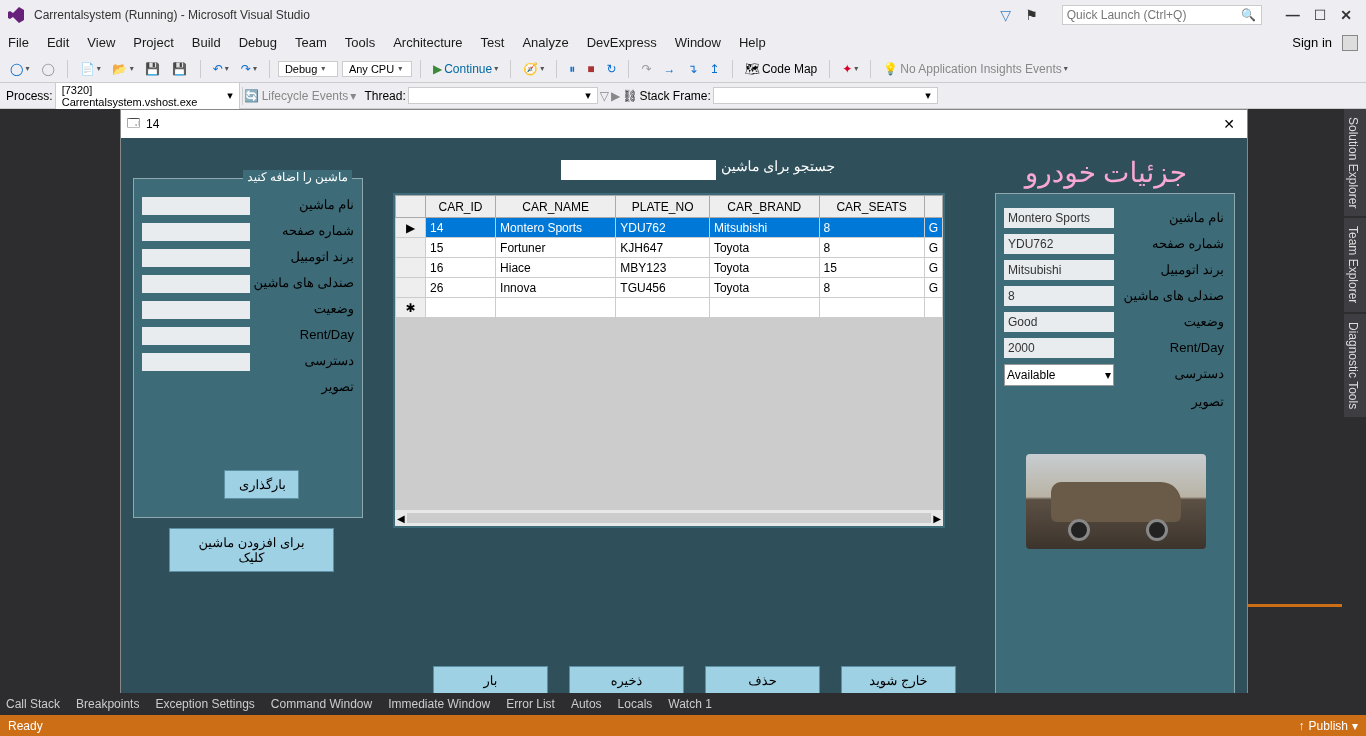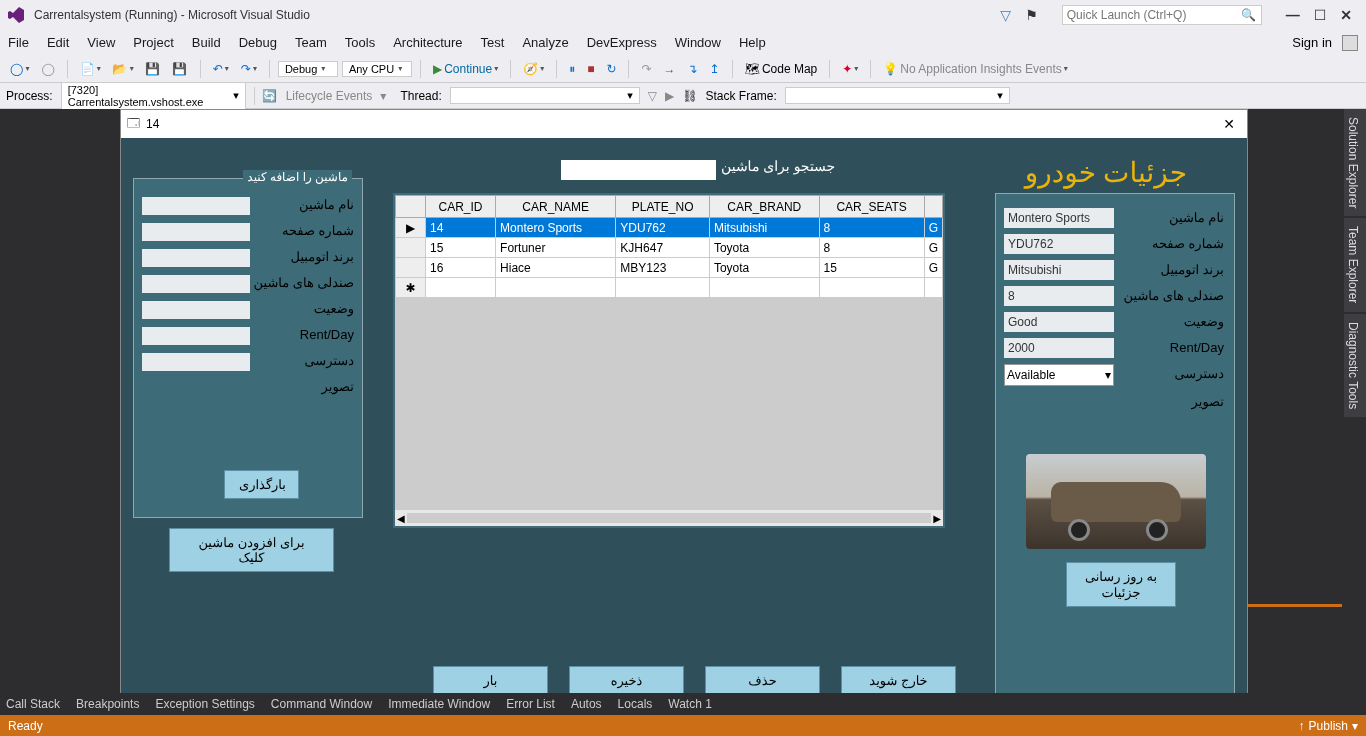--- a/index.html
+++ b/index.html
@@ -19,21 +19,21 @@
 .menubar .user-box { width: 16px; height: 16px; border: 1px solid #888; background: #ddd; }
 
 
 .toolbar { height: 28px; background: #eeeef2; display: flex; align-items: center; padding: 0 6px; font-size: 12px; gap: 4px; border-bottom: 1px solid #ccc; }
 .toolbar .sep { width: 1px; height: 18px; background: #ccc; margin: 0 4px; }
 .toolbar .btn { padding: 2px 4px; cursor: pointer; display: flex; align-items: center; gap: 2px; }
 .toolbar .dd { background: #fff; border: 1px solid #ccc; padding: 1px 6px; font-size: 11px; display: flex; align-items: center; gap: 4px; }
 .toolbar .chev { font-size: 8px; color: #555; }
 
 
-.debugrow { height: 26px; background: #eeeef2; display: flex; align-items: center; padding: 0 6px; font-size: 12px; gap: 8px; border-bottom: 1px solid #ccc; }
+.debugrow { height: 26px; background: #eeeef2; display: flex; align-items: center; padding: 0 6px; font-size: 12px; gap: 2px; border-bottom: 1px solid #ccc; }
 .debugrow .dd { background: #fff; border: 1px solid #ccc; padding: 1px 6px; font-size: 11px; min-width: 100px; display: flex; align-items: center; justify-content: space-between; }
 
 
 .main { position: absolute; top: 109px; left: 0; right: 0; bottom: 59px; background: #2d2d30; }
 .side-tabs { position: absolute; right: 0; top: 0; bottom: 0; width: 22px; background: #2d2d30; display: flex; flex-direction: column; }
 .side-tab { writing-mode: vertical-lr; color: #ddd; font-size: 12px; padding: 8px 2px; background: #3e3e42; margin-bottom: 2px; cursor: pointer; }
 
 
 .run-wrap { position: absolute; top: 0; left: 170px; right: 24px; bottom: 70px; }
 .run-border { position: absolute; inset: 0; border-bottom: 3px solid #cc6e16; }
@@ -50,21 +50,21 @@
 .gb-left { left: 12px; top: 40px; width: 230px; height: 340px; }
 .gb-title { position: absolute; top: -9px; right: 10px; background: #3d6b78; color: #fff; font-size: 12px; padding: 0 4px; }
 .row { position: absolute; display: flex; align-items: center; }
 .lbl { color: #000; font-size: 13px; text-align: right; }
 .txt { background: #e8ecef; border: none; height: 18px; width: 108px; padding: 0 4px; font-size: 12px; }
 .btn-light { background: #9fd1e4; border: 1px solid #5c8fa3; padding: 6px 14px; font-size: 13px; cursor: pointer; color: #000; text-align: center; }
 
 .searchlbl { position: absolute; top: 20px; left: 600px; color: #fff; font-size: 14px; direction: rtl; }
 .searchtxt { position: absolute; top: 22px; left: 440px; width: 155px; height: 20px; background: #fff; border: none; }
 
-.main-title { position: absolute; top: 18px; right: 60px; color: #eab308; font-size: 28px; font-family: Tahoma; direction: rtl; }
+.main-title { position: absolute; top: 18px; right: 60px; color: #f9a8d4; font-size: 28px; font-family: Tahoma; direction: rtl; }
 
 
 .grid-wrap { position: absolute; left: 272px; top: 55px; width: 552px; height: 335px; border: 2px solid #3d6b78; background: #ccc; }
 .grid { width: 100%; border-collapse: collapse; font-size: 12px; background: #fff; }
 .grid th { background: #eee; border: 1px solid #aaa; padding: 3px 4px; text-align: center; font-weight: normal; height: 22px; }
 .grid td { border: 1px solid #ccc; padding: 2px 4px; height: 20px; }
 .grid .rowhead { background: #eee; width: 30px; text-align: center; }
 .grid tr.selected td { background: #0078d7; color: #fff; }
 .grid tr.selected .rowhead { background: #eee; color: #000; }
 .grid-scroll { position: absolute; bottom: 0; left: 0; right: 0; height: 16px; background: #e8e8e8; display: flex; align-items: center; justify-content: space-between; padding: 0 2px; font-size: 10px; }
@@ -293,20 +293,29 @@
           <tr>
                 <td class="rowhead"></td>
                 <td>16</td>
                 <td>Hiace</td>
                 <td>MBY123</td>
                 <td>Toyota</td>
                 <td>15</td>
                 <td>G</td>
               </tr>
           <tr>
+                <td class="rowhead"></td>
+                <td>26</td>
+                <td>Innova</td>
+                <td>TGU456</td>
+                <td>Toyota</td>
+                <td>8</td>
+                <td>G</td>
+              </tr>
+          <tr>
                 <td class="rowhead">✱</td>
                 <td></td>
                 <td></td>
                 <td></td>
                 <td></td>
                 <td></td>
                 <td></td>
               </tr>
         </tbody>
           </table>
@@ -350,21 +359,20 @@
             <span>▾</span>
           </div>
         <div class="row" style="top:200px;right:10px">
             <span class="lbl">تصویر</span>
           </div>
         <div class="car-img">
           <div class="car-body"></div>
             <div class="wheel w1"></div>
             <div class="wheel w2"></div>
         </div>
-        <button class="btn-light" style="position:absolute;top:368px;left:70px;width:110px;line-height:1.2">به روز رسانی جزئيات</button>
       </div>
 
       <button class="btn-light bot-btn" style="left:312px">بار</button>
       <button class="btn-light bot-btn" style="left:448px">ذخیره</button>
       <button class="btn-light bot-btn" style="left:584px">حذف</button>
       <button class="btn-light bot-btn" style="left:720px">خارج شوید</button>
 
     </div>
   </div>
 </div>

